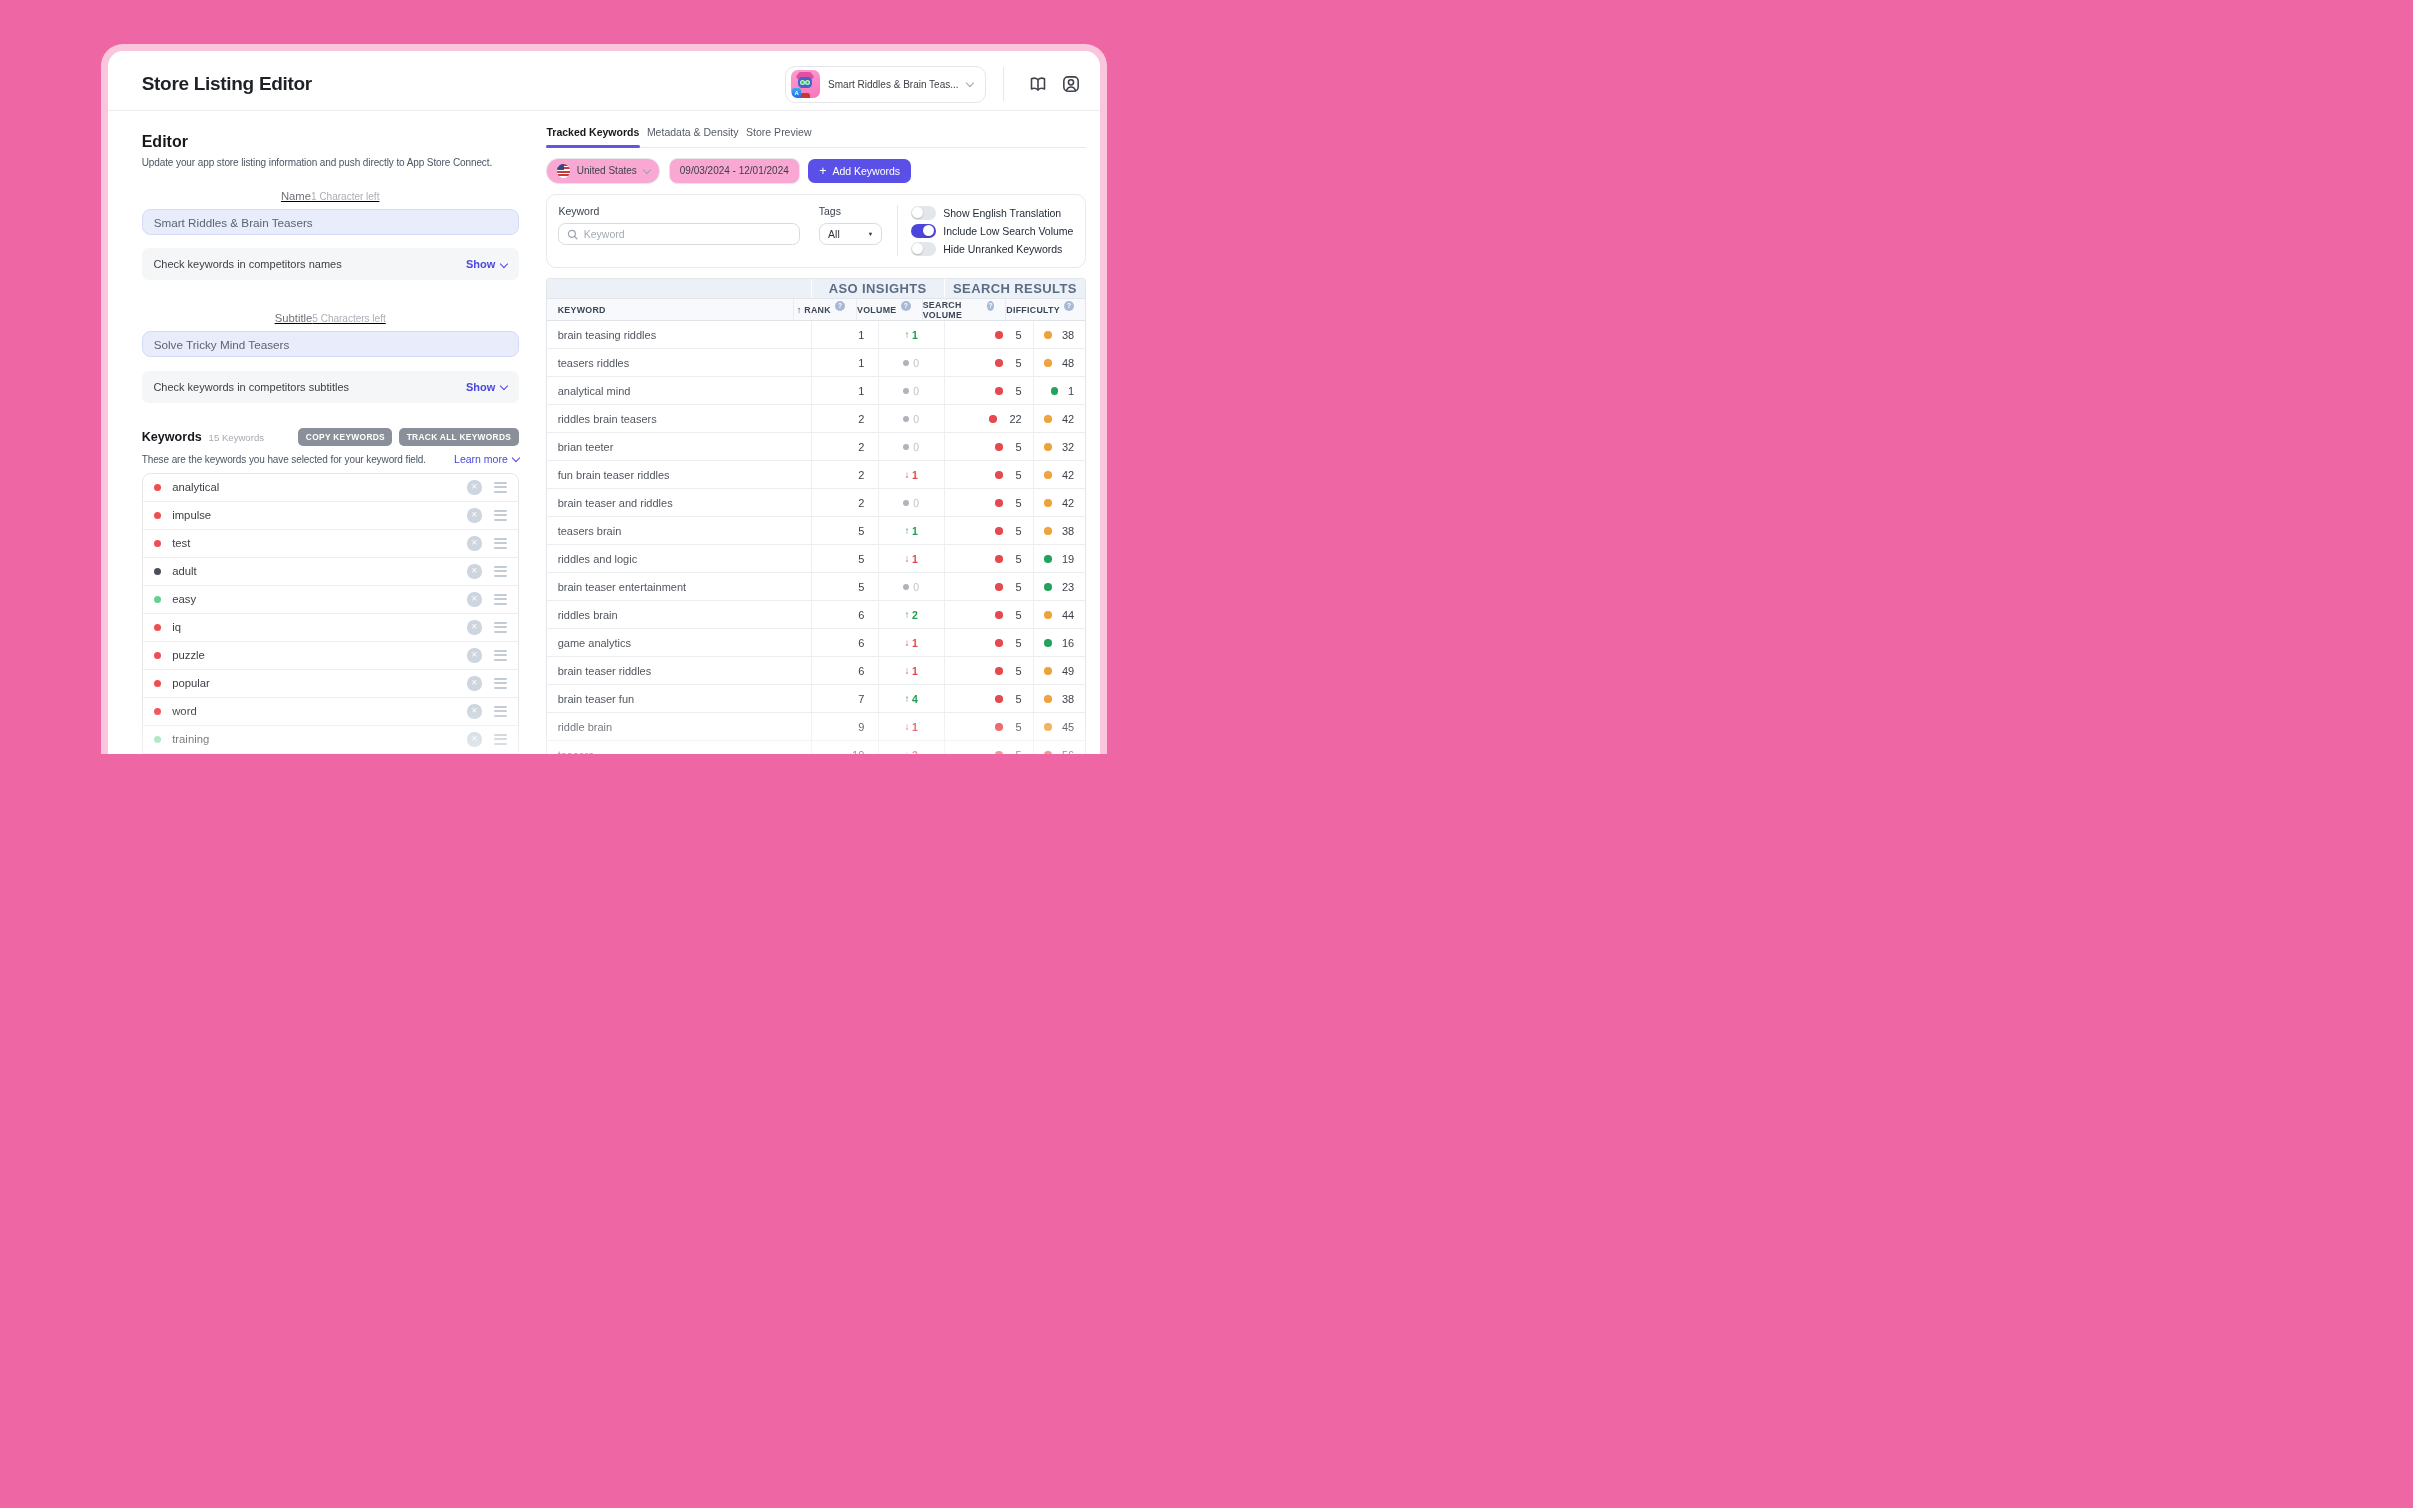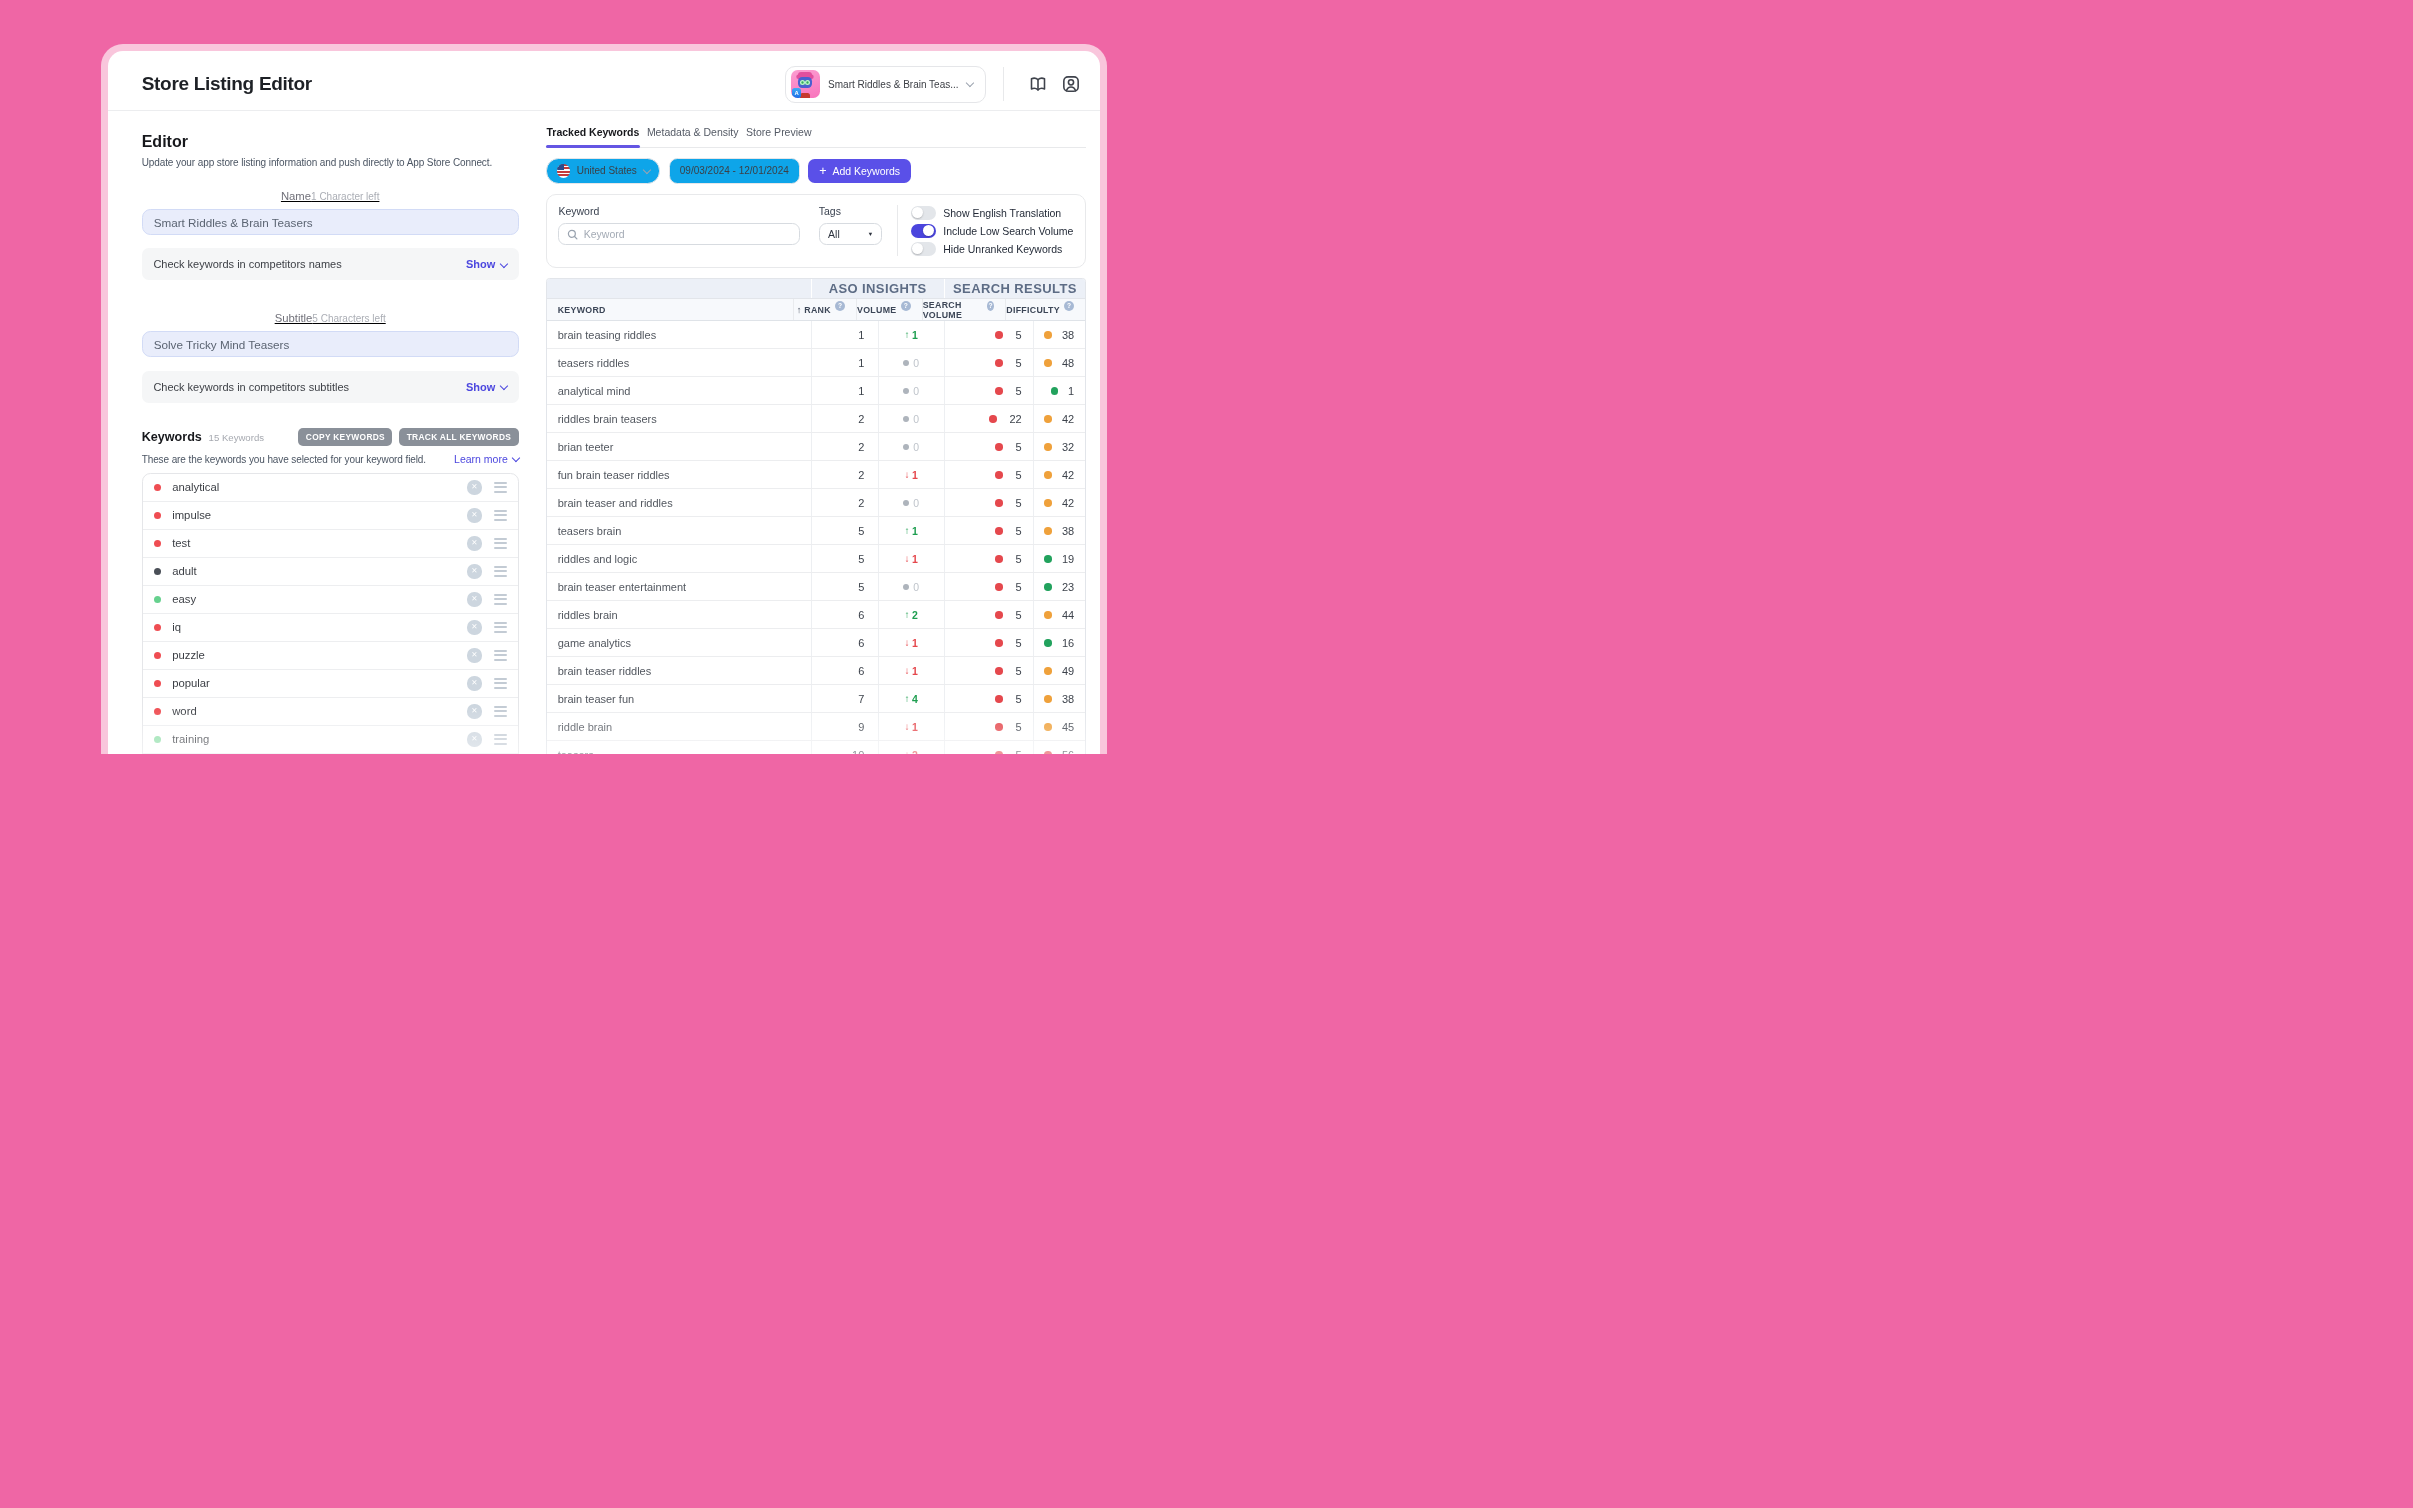--- a/index.html
+++ b/index.html
@@ -83,21 +83,21 @@
 
   
   .tabs { margin-top:15px; display:flex; gap:6px; border-bottom:0.8px solid #E8E9EB; }
   .tab { background:none; border:none; font-size:10.5px; color:#555B66; padding:0 0.8px 9.2px 0.8px;
     cursor:pointer; position:relative; font-family:inherit; }
   .tab.active { color:#17181C; font-weight:700; }
   .tab.active::after { content:""; position:absolute; left:0; right:0; bottom:-0.8px; height:2.5px;
     border-radius:1.7px; background:#6456E3; }
 
   .pill-row { margin-top:10px; display:flex; gap:8.4px; align-items:center; }
-  .pill { height:24px; display:flex; align-items:center; gap:6.7px; border:0.8px solid #E5E6E9; background:#0ea5e9;
+  .pill { height:24px; display:flex; align-items:center; gap:6.7px; border:0.8px solid #E5E6E9; background:#f9a8d4;
     border-radius:12.6px; padding:12px 10px; font-size:10px; color:#3C3F45; cursor:pointer; font-family:inherit; }
   .pill.date { border-radius:8.4px; }
   .flag { width:13.4px; height:13.4px; border-radius:50%; position:relative; overflow:hidden; flex:0 0 auto;
     background:linear-gradient(to bottom,#C53B3B 0 12.5%,#fff 12.5% 25%,#C53B3B 25% 37.5%,#fff 37.5% 50%,#C53B3B 50% 62.5%,#fff 62.5% 75%,#C53B3B 75% 87.5%,#fff 87.5%); }
   .flag::after { content:""; position:absolute; left:0; top:0; width:58%; height:45%; background:#2B4B8C; }
   .add-btn { height:24px; display:flex; align-items:center; gap:5.9px; background:#5A50E8; color:#fff;
     border:none; border-radius:6.7px; padding:0 11px; font-size:10.5px; font-weight:500; cursor:pointer; font-family:inherit; }
   .add-btn .plus { font-size:12.6px; font-weight:400; line-height:1; }
 
   .filter-card { margin-top:10px; border:0.8px solid #E8E9EB; border-radius:10px; padding:10px 11.7px 11px 11.7px;

